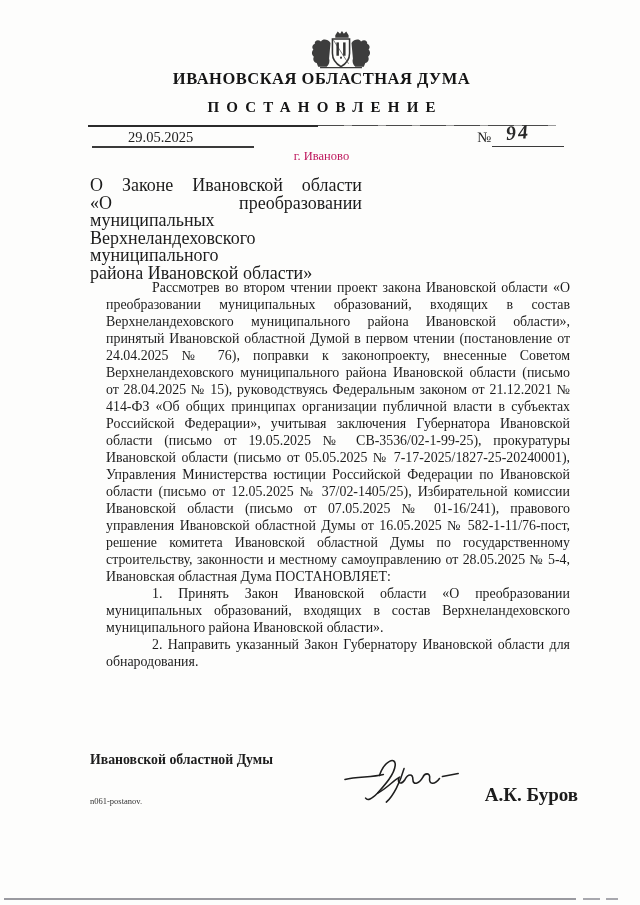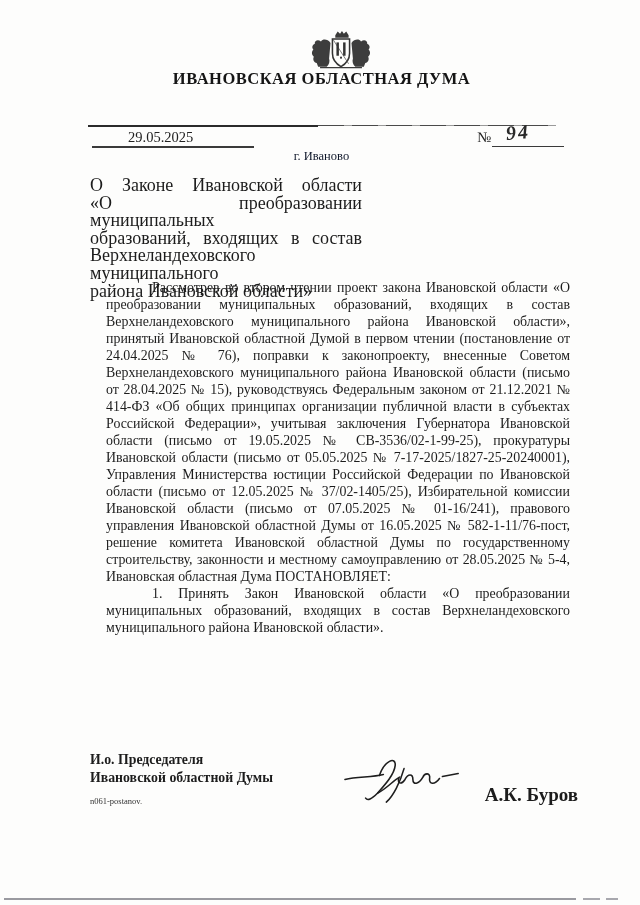--- a/index.html
+++ b/index.html
@@ -67,21 +67,21 @@
     color: #2a2a2a;
   }
   .number-underline {
     left: 492px; top: 146px; width: 72px; height: 1.4px;
     background: #3a3a3a;
   }
   .city {
     left: 90px; top: 149px; width: 463px;
     text-align: center;
     font-size: 12.5px;
-    color: #0f172a;
+    color: #be185d;
   }
 
   .subject {
     left: 90px; top: 177px; width: 272px;
     font-size: 18px;
     line-height: 17.6px;
   }
   .subject .line { text-align: justify; }
   .subject .line.stretch { text-align-last: justify; }
 
@@ -133,45 +133,45 @@
     <rect x="44.2" y="14.5" width="2.6" height="14" fill="#333"></rect>
 
     <path d="M31 15 c-3 -4 -8 -4.5 -10 -1.5 c-3.5 -2.5 -7 -0.5 -6.5 2.5 c-2.5 1 -3.5 4 -1.5 6 c-2.5 2.5 -1.5 6 0.5 7.5 c-1.5 3 0 6 3 6.5 l1.5 4 h9 c2.5 -2 3.5 -5.5 2.5 -8.5 l1.5 -16.5 z" fill="#3d3d3d"></path>
 
     <path d="M53 15 c3 -4 8 -4.5 10 -1.5 c3.5 -2.5 7 -0.5 6.5 2.5 c2.5 1 3.5 4 1.5 6 c2.5 2.5 1.5 6 -0.5 7.5 c1.5 3 0 6 -3 6.5 l-1.5 4 h-9 c-2.5 -2 -3.5 -5.5 -2.5 -8.5 l-1.5 -16.5 z" fill="#3d3d3d"></path>
 
     <path d="M20 41 h44" stroke="#3a3a3a" stroke-width="1.4"></path>
   </svg>
 
   <div class="abs org-name">ИВАНОВСКАЯ ОБЛАСТНАЯ ДУМА</div>
+  <div class="abs doc-type">ПОСТАНОВЛЕНИЕ</div>
 
   <div class="abs rule-main"></div>
   <div class="abs rule-main-right"></div>
   <div class="abs date-value">29.05.2025</div>
   <div class="abs date-underline"></div>
   <div class="abs number-label">№</div>
   <div class="abs number-value">94</div>
   <div class="abs number-underline"></div>
   <div class="abs city">г. Иваново</div>
 
   <div class="abs subject">
     <div class="line stretch">О    Законе    Ивановской    области</div>
     <div class="line stretch">«О преобразовании муниципальных</div>
-    <div class="line stretch">образований,   входящих   в   состав</div>
     <div class="line stretch">Верхнеландеховского муниципального</div>
     <div class="line">района Ивановской области»</div>
   </div>
 
   <div class="abs body-text">
     <p>Рассмотрев во втором чтении проект закона Ивановской области «О преобразовании муниципальных образований, входящих в состав Верхнеландеховского муниципального района Ивановской области», принятый Ивановской областной Думой в первом чтении (постановление от 24.04.2025 № 76), поправки к законопроекту, внесенные Советом Верхнеландеховского муниципального района Ивановской области (письмо от 28.04.2025 № 15), руководствуясь Федеральным законом от 21.12.2021 № 414-ФЗ «Об общих принципах организации публичной власти в субъектах Российской Федерации», учитывая заключения Губернатора Ивановской области (письмо от 19.05.2025 № СВ-3536/02-1-99-25), прокуратуры Ивановской области (письмо от 05.05.2025 № 7-17-2025/1827-25-20240001), Управления Министерства юстиции Российской Федерации по Ивановской области (письмо от 12.05.2025 № 37/02-1405/25), Избирательной комиссии Ивановской области (письмо от 07.05.2025 № 01-16/241), правового управления Ивановской областной Думы от 16.05.2025 № 582-1-11/76-пост, решение комитета Ивановской областной Думы по государственному строительству, законности и местному самоуправлению от 28.05.2025 № 5-4, Ивановская областная Дума ПОСТАНОВЛЯЕТ:</p>
     <p>1. Принять Закон Ивановской области «О преобразовании муниципальных образований, входящих в состав Верхнеландеховского муниципального района Ивановской области».</p>
+    <p>2. Направить указанный Закон Губернатору Ивановской области для обнародования.</p>
   </div>
 
   <div class="abs sig-title">
-    <div>И.о. Председателя</div>
     <div>Ивановской областной Думы</div>
   </div>
 
   <svg class="abs sig-scrawl" viewBox="0 0 130 55" aria-hidden="true">
     <g fill="none" stroke="#1e1e1e" stroke-width="1.6" stroke-linecap="round">
       <path d="M3 31 C 16 28, 30 29, 42 26"></path>
       <path d="M38 27 C 43 12, 55 7, 54 17 C 53 26, 44 36, 36 45 C 30 51, 26 53, 24 50"></path>
       <path d="M36 45 C 46 40, 52 32, 58 29 C 56 35, 60 37, 64 31 C 67 25, 72 25, 72 31 C 72 37, 78 36, 82 29 C 84 24, 90 24, 89 30 C 88 36, 94 37, 99 30"></path>
       <path d="M63 20 C 59 34, 52 48, 45 54"></path>
       <path d="M102 28 L 118 25"></path>

